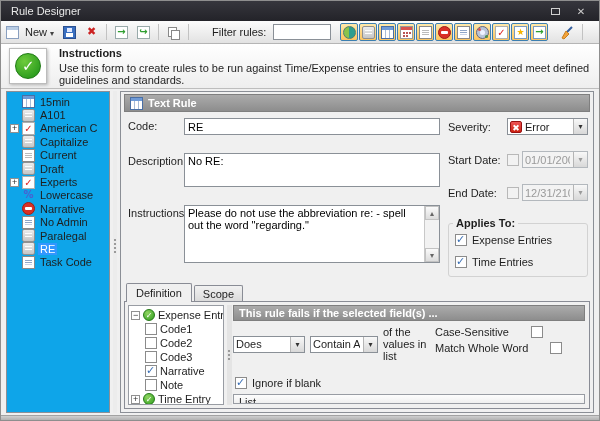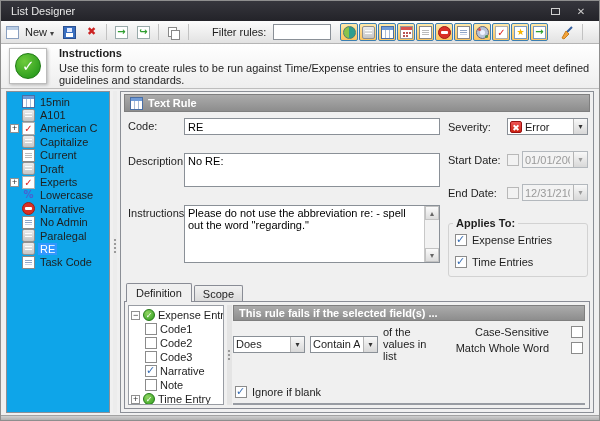--- a/index.html
+++ b/index.html
@@ -153,40 +153,40 @@
   .ft-child{padding-left:14px}
   .def-splitter{width:5px;background:#e4e4e4;position:relative;flex:none;margin:3px 0}
   .def-splitter::before{content:"";position:absolute;left:1px;top:45%;width:2px;height:2px;background:#9a9a9a;
     box-shadow:0 4px 0 #9a9a9a,0 8px 0 #9a9a9a}
   .def-right{flex:1;display:flex;flex-direction:column;padding:3px 4px 4px 1px;min-width:0}
   .cond-section{display:flex;flex:none}
   .cond-left{flex:1}
   .cond-row{display:flex;align-items:center;gap:5px;margin-top:5px}
   .combo.op{flex:none;width:72px}
   .combo.cond{flex:none;width:68px}
-  .ignore-row{display:flex;align-items:center;gap:5px;margin-top:24px;margin-left:2px}
+  .ignore-row{display:flex;align-items:center;gap:5px;margin-top:15px;margin-left:2px}
   .cond-right{width:150px;flex:none;display:flex;flex-direction:column;gap:4px;margin-top:5px}
-  .cr-row{display:flex;align-items:center;justify-content:flex-end;gap:22px;padding-right:2px}
+  .cr-row{display:flex;align-items:center;justify-content:flex-start;gap:22px;padding-right:2px}
 
   .list-grid{flex:1;margin-top:5px;border:1px solid #989ca3;background:#737373;display:flex;flex-direction:column;overflow:hidden}
   .list-header{height:16px;background:linear-gradient(#fdfdfd,#e4e4e4);border-bottom:1px solid #cfcfcf;padding:1px 5px;flex:none}
   .list-row{height:15px;display:flex;flex:none}
   .row-marker{width:15px;background:linear-gradient(#f2f2f2,#dedede);border-right:1px solid #cfcfcf;border-bottom:1px solid #e2e2e2;
     text-align:center;font-size:9px;line-height:14px;color:#333;flex:none}
   .row-content{flex:1;padding:1px 4px;white-space:nowrap;overflow:hidden}
   .list-row.selected .row-content{background:#3197ff;color:#fff}
   .list-row.newrow .row-content{background:#e9e9e9}
 </style>
 </head>
 <body>
 
 <div class="window">
 
   <div class="titlebar">
-    <span class="title">List Designer</span>
+    <span class="title">Rule Designer</span>
     <span class="winbtns">
       <span class="wbtn">
           <span class="min-glyph"></span>
         </span>
       <span class="wbtn">
           <span class="x-glyph"></span>
         </span>
     </span>
   </div>
 

